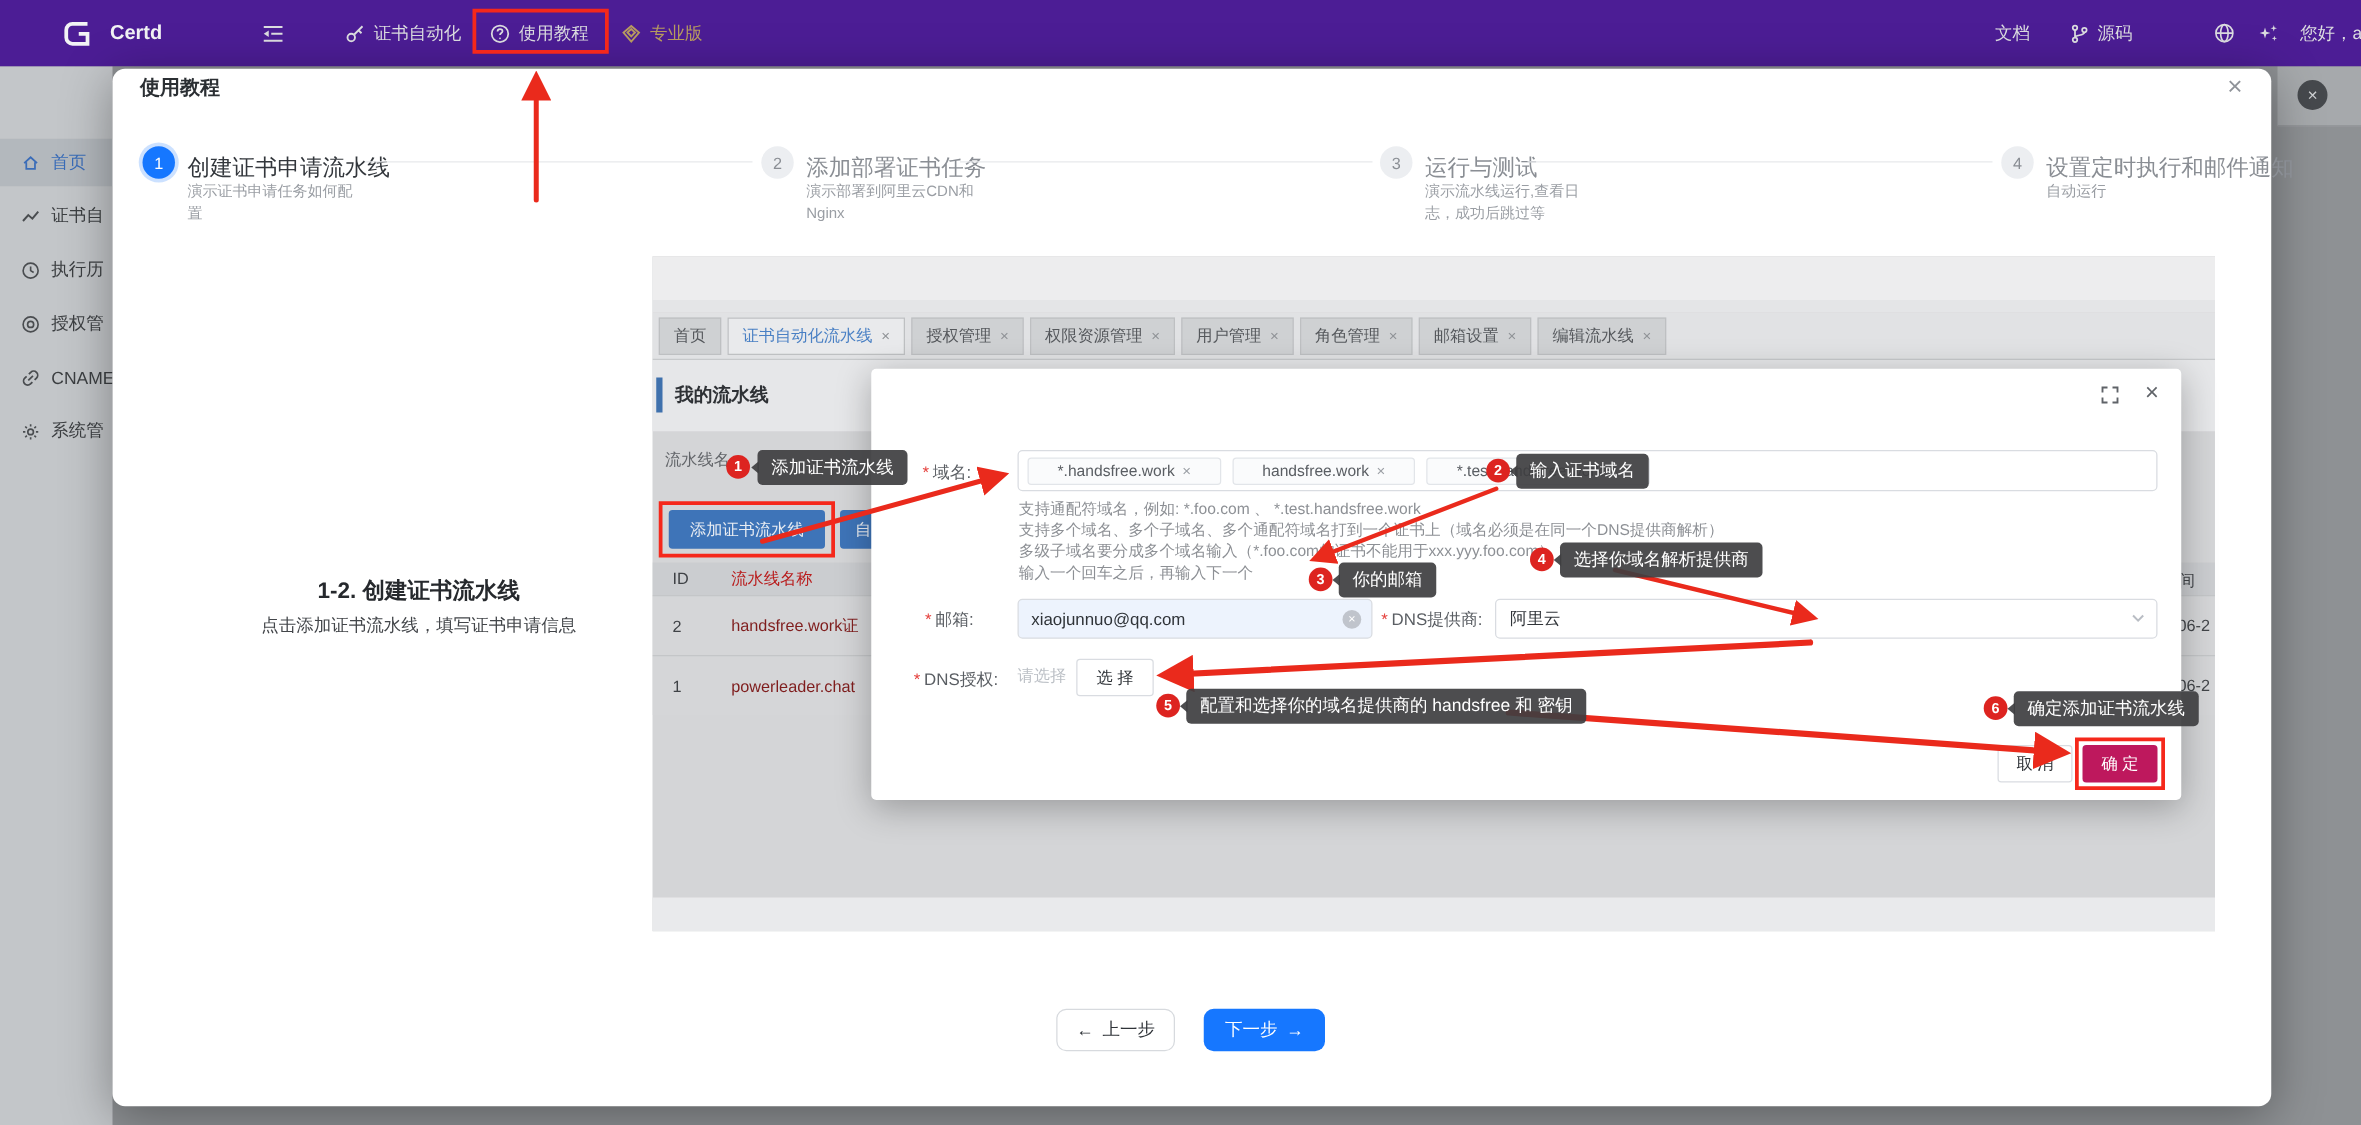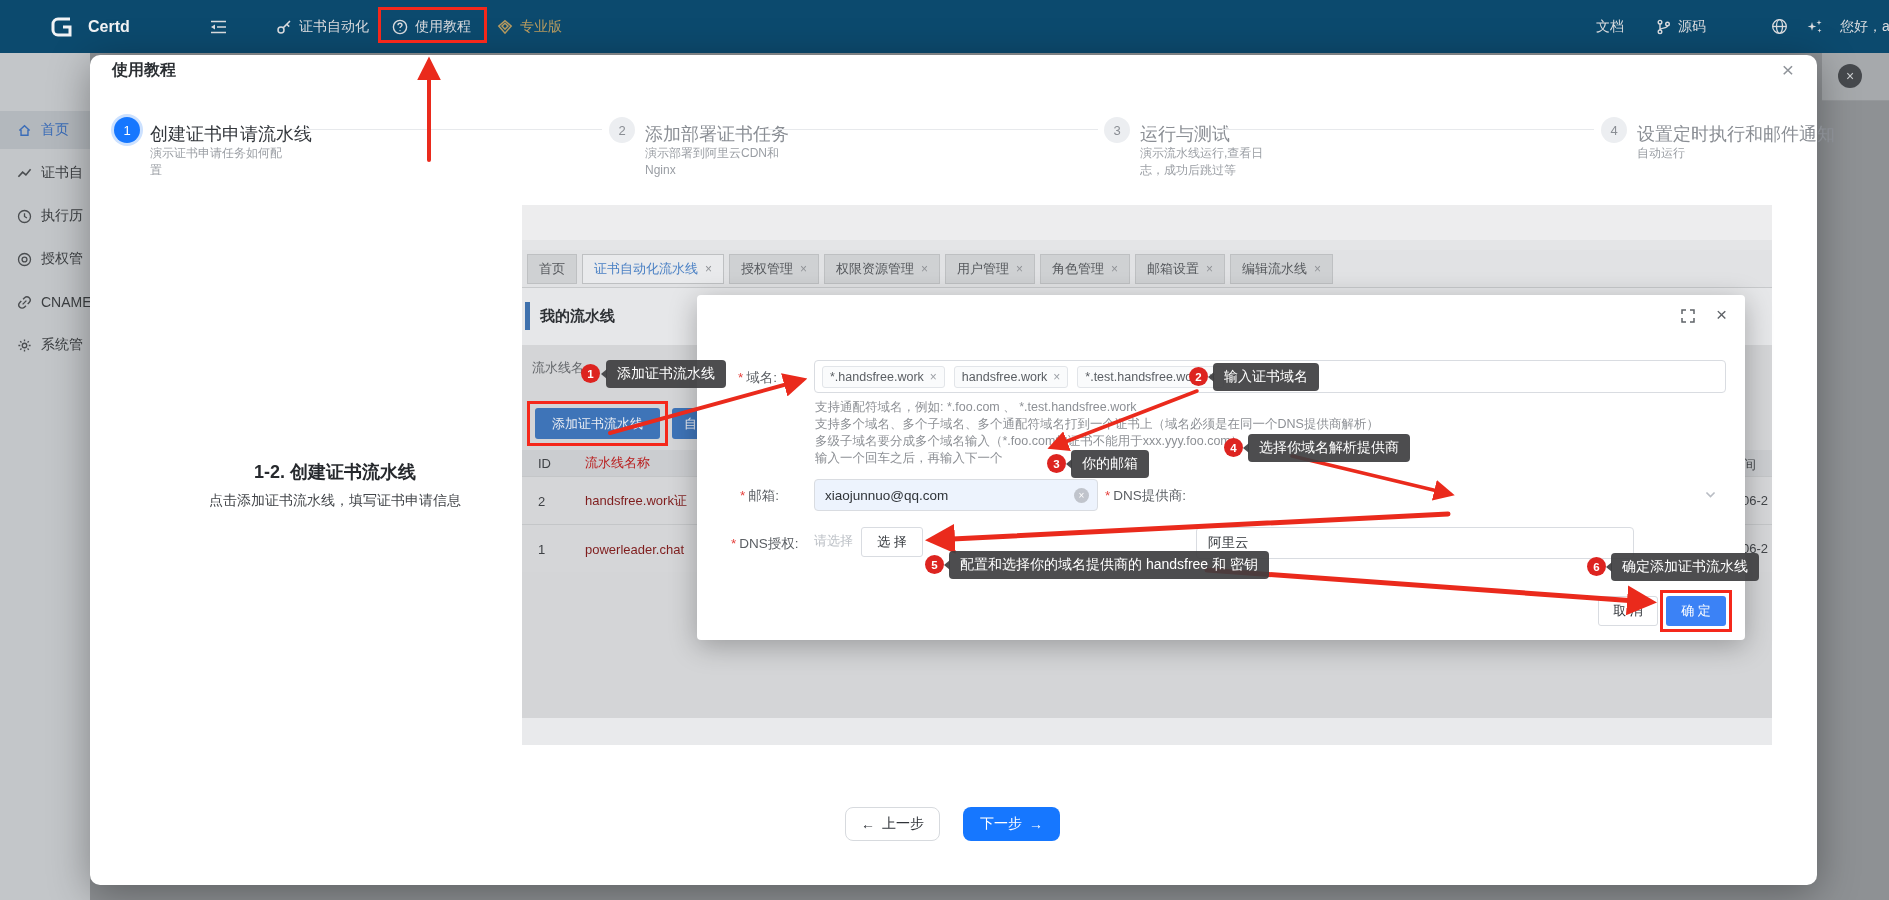--- a/index.html
+++ b/index.html
@@ -1,20 +1,20 @@
 <!DOCTYPE html>
 <html><head>
 <meta charset="utf-8">
 <style>
   * { margin:0; padding:0; box-sizing:border-box; }
   html,body { width:1889px; height:900px; overflow:hidden; font-family:"Liberation Sans","DejaVu Sans",sans-serif; }
   body { position:relative; background:#8e9194; }
 
   
-  .navbar { position:absolute; left:0; top:0; width:1889px; height:53px; background:#0c4a6e; z-index:2; color:#dcdde0; font-size:14px; }
+  .navbar { position:absolute; left:0; top:0; width:1889px; height:53px; background:#4c1d95; z-index:2; color:#dcdde0; font-size:14px; }
   .nav-item { position:absolute; top:0; height:53px; display:flex; align-items:center; gap:7px; white-space:nowrap; }
   .logo-text { font-weight:bold; font-size:16px; color:#f2f3f5; }
   .gold { color:#b99c60; }
   .nav-icon { display:inline-flex; }
 
   .sidebar { position:absolute; left:0; top:53px; width:90px; height:847px; background:#c3c6c9; z-index:1; }
   .side-item { position:absolute; left:0; width:90px; height:38px; display:flex; align-items:center; gap:9px; padding-left:17px; color:#3c3f42; font-size:14px; white-space:nowrap; overflow:hidden; }
   .side-item.active { background:#b3b8bd; color:#3a6cb8; }
   .side-item .sicon { display:inline-flex; flex:0 0 auto; }
 
@@ -61,32 +61,32 @@
   .cell-name { position:absolute; left:63px; top:50%; transform:translateY(-50%); color:#7f1d1d; }
   .cell-time { position:absolute; font-size:13px; color:#43464a; z-index:1; }
   .demo-bottom { position:absolute; left:0; top:513px; width:1250px; height:27px; background:#e9eaec; }
 
   
   .modal { position:absolute; left:697px; top:295px; width:1048px; height:345px; background:#fff; border-radius:4px; box-shadow:0 6px 28px rgba(0,0,0,.28); z-index:13; }
   .m-icon { position:absolute; color:#5f6368; z-index:14; cursor:pointer; }
   .m-label { position:absolute; font-size:13.5px; color:#5a5e63; text-align:right; z-index:14; white-space:nowrap; }
   .req { color:#e5413d; margin-right:3px; }
   .dom-input { position:absolute; left:814px; top:360px; width:912px; height:33px; border:1px solid #d9dce1; border-radius:4px; background:#fff; z-index:14; display:flex; align-items:center; gap:9px; padding-left:7px; }
-  .dom-tag { height:22px; background:#fafbfc; border:1px solid #e2e5e9; border-radius:3px; display:flex; align-items:center; gap:6px; padding:0 7px; font-size:12.5px; color:#5a5e63; white-space:nowrap; }
+  .dom-tag { height:22px; background:#fafbfc; border:1px solid #e2e5e9; border-radius:3px; display:flex; align-items:center; gap:6px; padding:0 23px; font-size:12.5px; color:#5a5e63; white-space:nowrap; }
   .dom-tag .tx { color:#9b9fa5; font-size:12px; }
   .hint-line { position:absolute; left:815px; font-size:12.5px; color:#8d9095; z-index:14; white-space:nowrap; }
   .email-input { position:absolute; left:814px; top:479px; width:284px; height:32px; background:#edf3fd; border:1px solid #d9dce1; border-radius:4px; z-index:14; display:flex; align-items:center; padding-left:10px; font-size:13.5px; color:#2f3338; }
   .clear-ic { position:absolute; left:1074px; top:488px; width:15px; height:15px; border-radius:50%; background:#c0c4cc; color:#fff; font-size:10px; display:flex; align-items:center; justify-content:center; z-index:15; }
-  .dns-select { position:absolute; left:1196px; top:479px; width:438px; height:32px; background:#fff; border:1px solid #d9dce1; border-radius:4px; z-index:14; display:flex; align-items:center; padding-left:11px; font-size:13.5px; color:#2f3338;margin-top:48px; }
+  .dns-select { position:absolute; left:1196px; top:479px; width:530px; height:32px; background:#fff; border:1px solid #d9dce1; border-radius:4px; z-index:14; display:flex; align-items:center; padding-left:11px; font-size:13.5px; color:#2f3338; }
   .dns-chevron { position:absolute; left:1704px; top:488px; color:#b9bdc4; z-index:15; }
   .dns-placeholder { position:absolute; left:814px; top:532px; font-size:13px; color:#bcc0c6; z-index:14; }
   .choose-btn { position:absolute; left:861px; top:527px; width:62px; height:30px; border:1px solid #d9dce1; border-radius:3px; background:#fff; font-size:13px; color:#2f3338; display:flex; align-items:center; justify-content:center; z-index:14; cursor:pointer; }
   .m-btn { position:absolute; height:30px; border-radius:3px; font-size:13px; display:flex; align-items:center; justify-content:center; z-index:14; cursor:pointer; }
   .m-cancel { left:1598px; top:596px; width:60px; background:#fff; border:1px solid #d9dce1; color:#2f3338; }
-  .m-confirm { left:1666px; top:596px; width:60px; background:#3b82f6; color:#fff; }
+  .m-confirm { left:1666px; top:596px; width:60px; background:#be185d; color:#fff; }
 
   
   .red-box { position:absolute; border:3px solid #f5281b; z-index:20; pointer-events:none; }
   .badge { position:absolute; width:19px; height:19px; border-radius:50%; background:#dd2420; color:#fff; font-size:11.5px; font-weight:bold; display:flex; align-items:center; justify-content:center; z-index:21; }
   .tip { position:absolute; background:rgba(62,62,64,.92); color:#fff; font-size:14px; padding:5px 11px; border-radius:4px; white-space:nowrap; z-index:21; }
   .tip::before { content:""; position:absolute; left:-5px; top:50%; transform:translateY(-50%); border:5px solid transparent; border-left:none; border-right:6px solid rgba(62,62,64,.92); }
   .arrows { position:absolute; left:0; top:0; z-index:19; pointer-events:none; }
 
   svg.ic { display:block; }
 </style>

